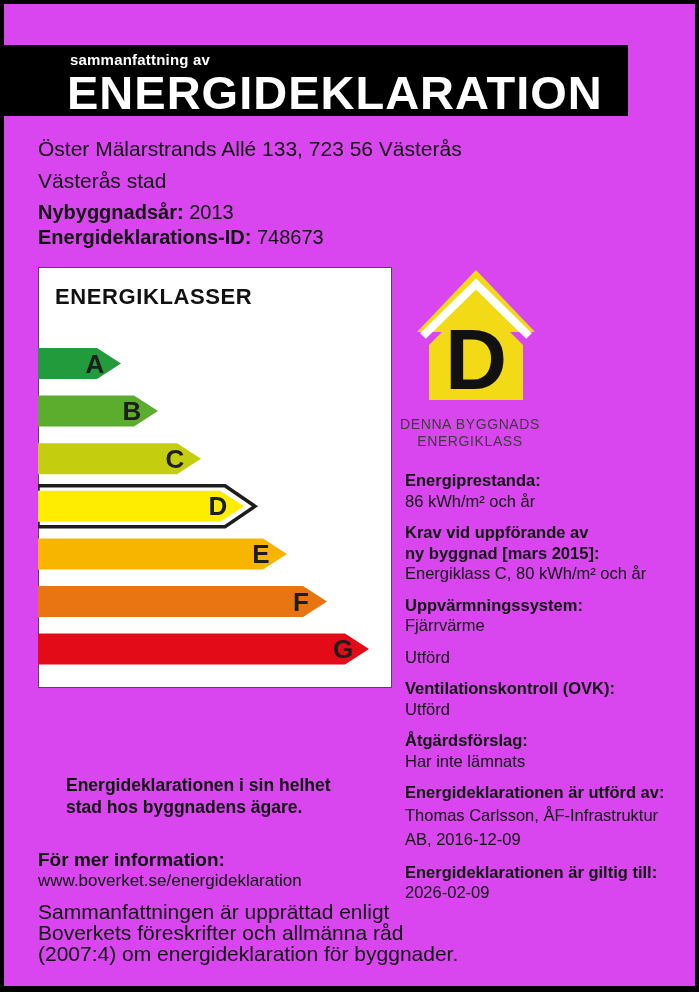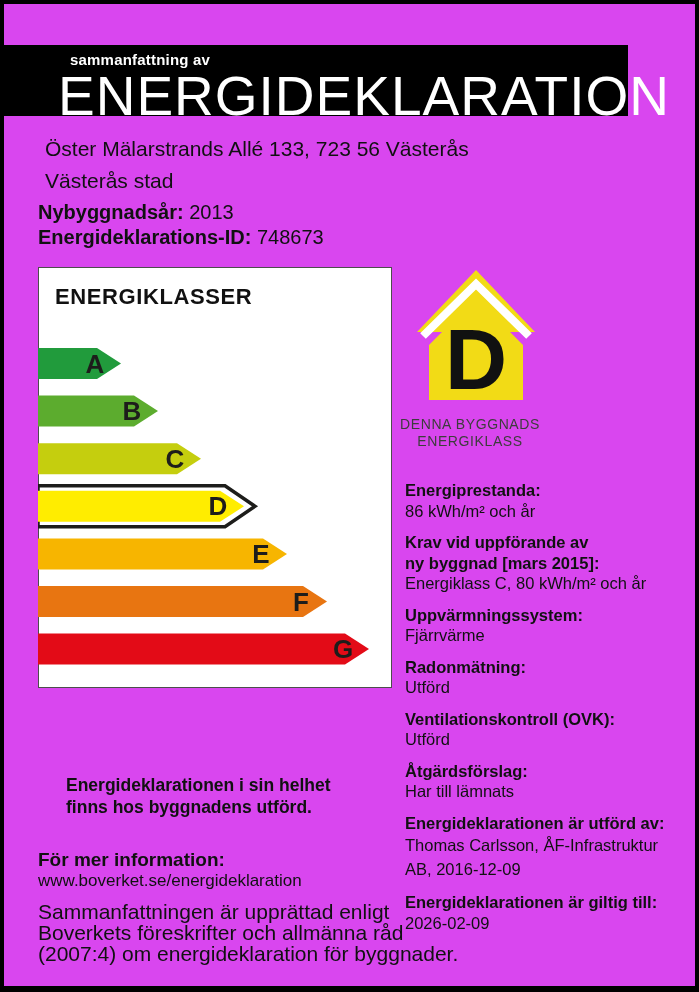--- a/index.html
+++ b/index.html
@@ -15,47 +15,47 @@
   
   .band{
     position:absolute;left:0;top:41px;width:624px;height:71px;
     background:#000;color:#fff;
   }
   .kicker{
     position:absolute;left:66px;top:6px;
     font-size:15px;font-weight:bold;letter-spacing:.2px;
   }
   .big-title{
-    position:absolute;left:54px;top:24px;
-    font-size:55px;font-weight:normal;letter-spacing:1px;line-height:1;
+    position:absolute;left:63px;top:24px;
+    font-size:47px;font-weight:bold;letter-spacing:1px;line-height:1;
     white-space:nowrap;
   }
   
-  .address{position:absolute;left:41px;top:129px;font-size:21px;line-height:32px;}
+  .address{position:absolute;left:34px;top:129px;font-size:21px;line-height:32px;}
   .meta{position:absolute;left:34px;top:196px;font-size:20px;line-height:25px;}
   .meta .b{font-weight:bold;}
   
   .chart-box{
     position:absolute;left:34px;top:263px;width:352px;height:419px;
     border:1px solid #4d4d4d;background:#fff;
   }
   .chart-title{
     position:absolute;left:16px;top:16px;
     font-size:22px;font-weight:bold;letter-spacing:.6px;
   }
   .chart-box svg{position:absolute;left:-1px;top:0;}
   
   .badge{position:absolute;left:366px;top:260px;width:200px;text-align:center;}
   .badge svg{display:block;margin:0 auto;}
   .badge-caption{
     margin-top:15px;font-size:14px;line-height:17px;color:#3d3d3c;
     letter-spacing:.6px;
   }
   
-  .details{position:absolute;left:401px;top:476px;width:288px;font-size:16.5px;}
+  .details{position:absolute;left:401px;top:466px;width:288px;font-size:16.5px;}
   .dgroup{margin-bottom:11px;}
   .dlabel{font-weight:bold;line-height:20.5px;}
   .dvalue{line-height:20.5px;}
   .dvalue.wide{line-height:24px;}
   
   .owner-note{position:absolute;left:34px;top:770px;font-size:17.5px;font-weight:bold;line-height:22px;margin-left:28px;}
   .more-info{position:absolute;left:34px;top:845px;font-size:17px;line-height:21px;}
   .more-info .b{font-size:19px;font-weight:bold;}
   .legal{position:absolute;left:34px;top:897px;font-size:21px;line-height:21px;}
 </style>
@@ -121,45 +121,44 @@
       <div class="dgroup">
         <div class="dlabel">Krav vid uppförande av</div>
         <div class="dlabel">ny byggnad [mars 2015]:</div>
         <div class="dvalue">Energiklass C, 80 kWh/m² och år</div>
       </div>
       <div class="dgroup">
         <div class="dlabel">Uppvärmningssystem:</div>
         <div class="dvalue">Fjärrvärme</div>
       </div>
       <div class="dgroup">
-        <div class="dlabel">Radonmätning:</div>
         <div class="dvalue">Utförd</div>
       </div>
       <div class="dgroup">
         <div class="dlabel">Ventilationskontroll (OVK):</div>
         <div class="dvalue">Utförd</div>
       </div>
       <div class="dgroup">
         <div class="dlabel">Åtgärdsförslag:</div>
-        <div class="dvalue">Har till lämnats</div>
+        <div class="dvalue">Har inte lämnats</div>
       </div>
       <div class="dgroup">
         <div class="dlabel">Energideklarationen är utförd av:</div>
         <div class="dvalue wide">Thomas Carlsson, ÅF-Infrastruktur</div>
         <div class="dvalue wide">AB, 2016-12-09</div>
       </div>
       <div class="dgroup">
         <div class="dlabel">Energideklarationen är giltig till:</div>
         <div class="dvalue">2026-02-09</div>
       </div>
     </section>
 
   <div class="owner-note">
     <div>Energideklarationen i sin helhet</div>
-    <div>finns hos byggnadens utförd.</div>
+    <div>stad hos byggnadens ägare.</div>
   </div>
 
   <div class="more-info">
     <div class="b">För mer information:</div>
     <div>www.boverket.se/energideklaration</div>
   </div>
 
   <div class="legal">
     <div>Sammanfattningen är upprättad enligt</div>
     <div>Boverkets föreskrifter och allmänna råd</div>

